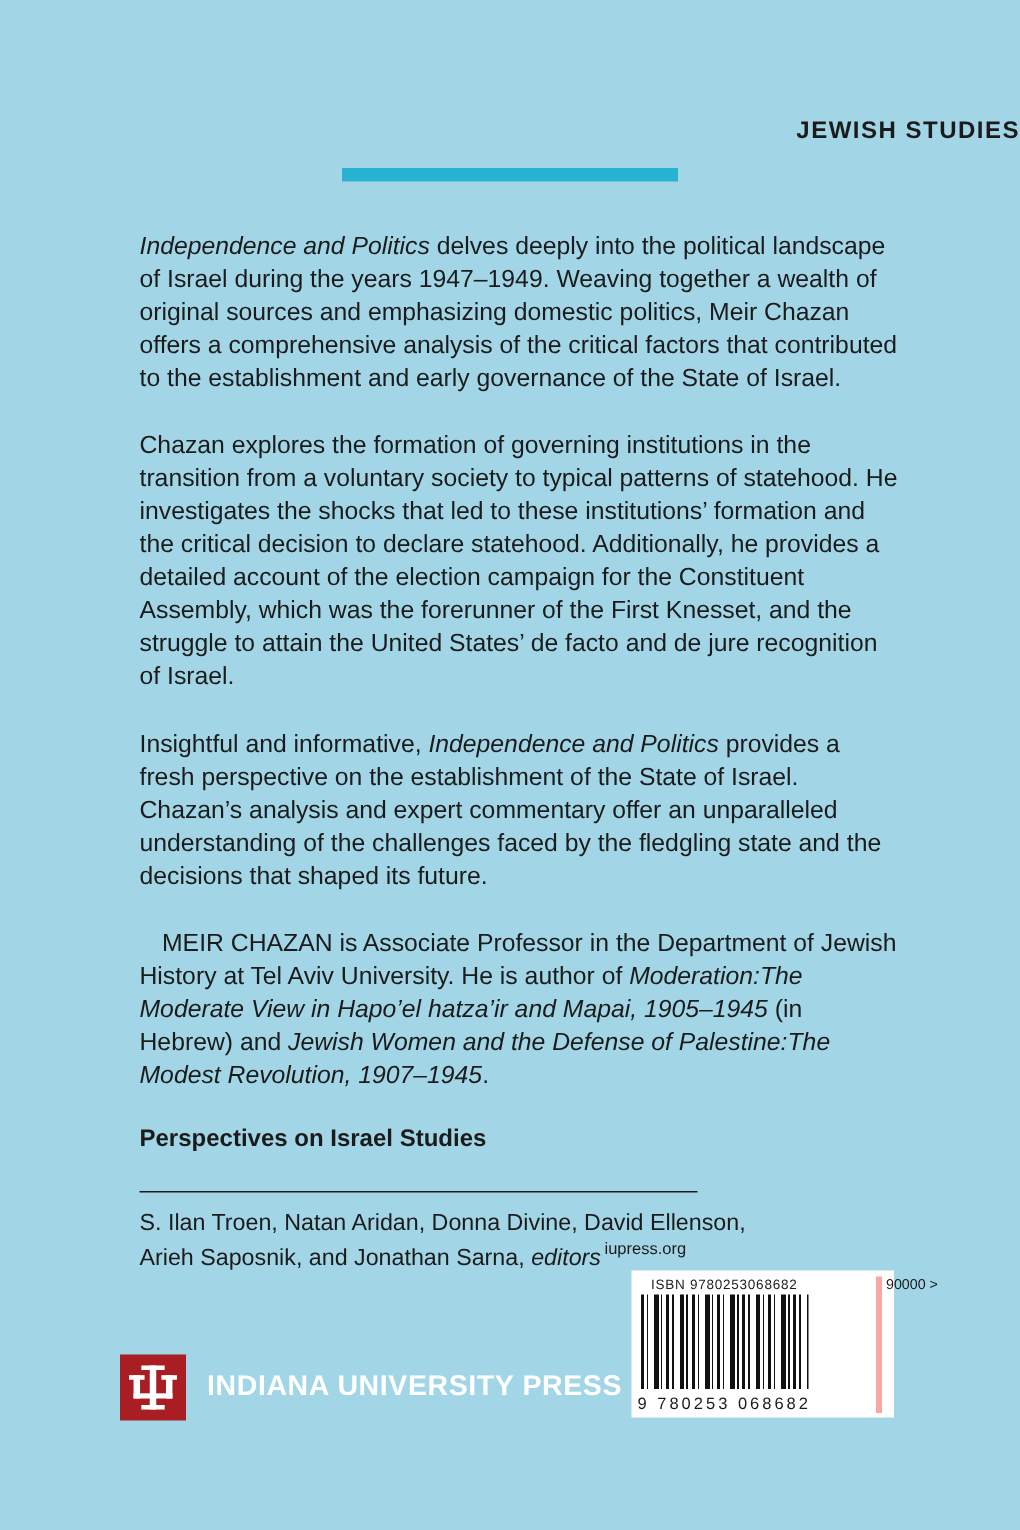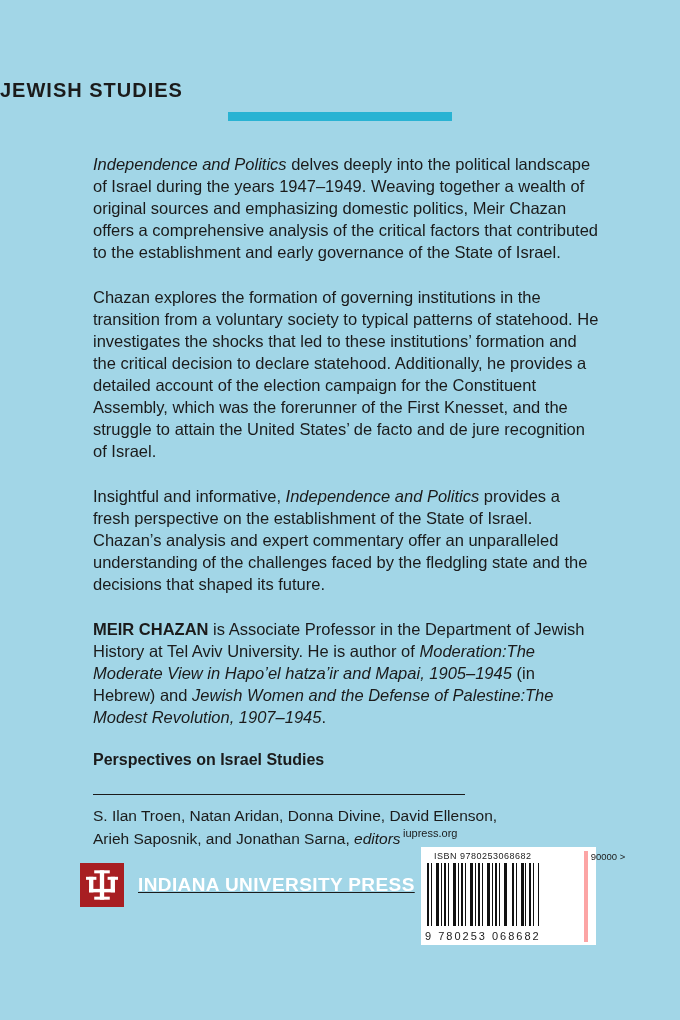--- a/index.html
+++ b/index.html
@@ -9,23 +9,23 @@
     width: 680px;
     height: 1020px;
     background: #a2d6e7;
     font-family: "Liberation Sans", sans-serif;
     color: #1b1b1b;
     overflow: hidden;
   }
   .category {
     position: absolute;
     top: 79px; left: 0; right: 0;
-    text-align: left;
+    text-align: right;
     font-weight: bold;
-    font-size: 20px;
+    font-size: 16px;
     letter-spacing: 1px;
   }
   .accent-bar {
     position: absolute;
     top: 112px;
     left: 50%;
     transform: translateX(-50%);
     width: 224px;
     height: 9px;
     background: #29b3d3;
@@ -33,21 +33,21 @@
   .text-block {
     position: absolute;
     top: 153px;
     left: 93px;
     width: 506px;
     font-size: 16.5px;
     line-height: 22px;
   }
   .text-block p { margin: 0 0 23px 0; }
   .italic { font-style: italic; }
-  .bold { font-weight: bold; }
+  .bold { font-weight: normal; margin-left: 15px; }
   .series-block {
     position: absolute;
     top: 748px;
     left: 93px;
     width: 506px;
     font-size: 15.5px;
     line-height: 23px;
   }
   .series-title {
     display: inline-block;
@@ -111,25 +111,24 @@
   .barcode-addon {
     width: 42px;
     border-left: 4px solid #fca5a5;
     padding: 0 0 0 3px;
     font-size: 9.5px;
     white-space: nowrap;
     text-align: right;
   }
   .publisher-row {
     position: absolute;
-    top: 863px;
+    top: 903px;
     left: 80px;
     display: flex;
     align-items: center;
-    text-decoration: underline;
   }
   .logo-square {
     width: 44px;
     height: 44px;
     background: #a81e22;
     display: flex;
     align-items: center;
     justify-content: center;
   }
   .publisher-name {

